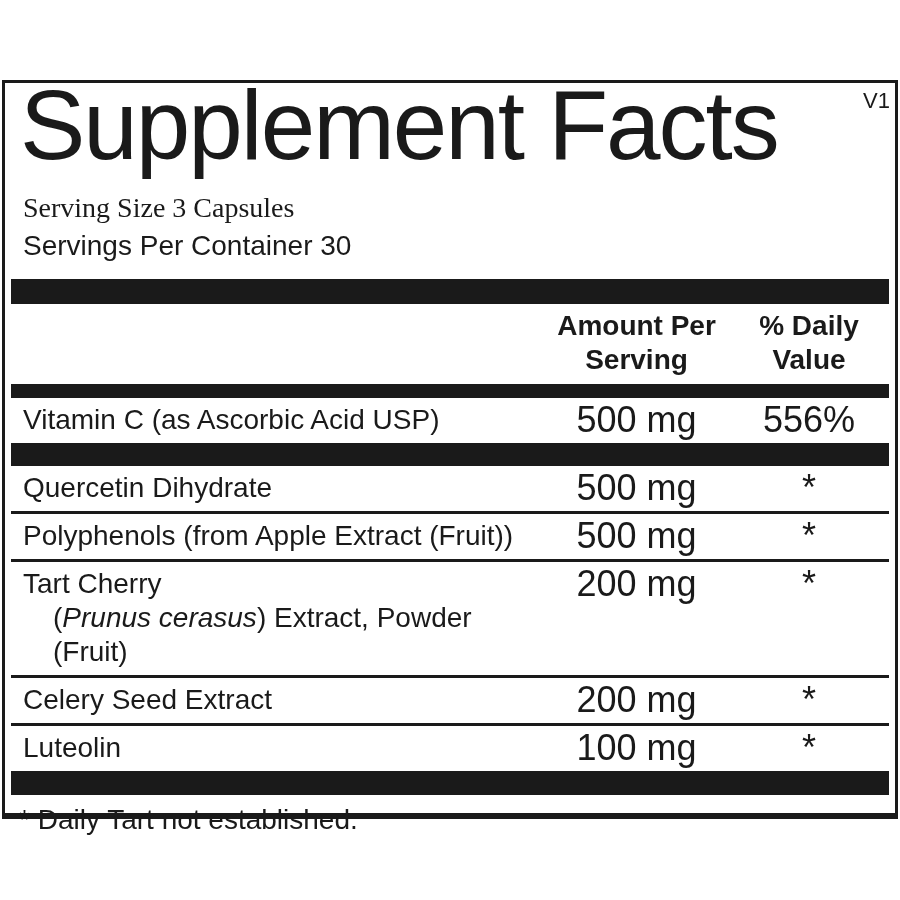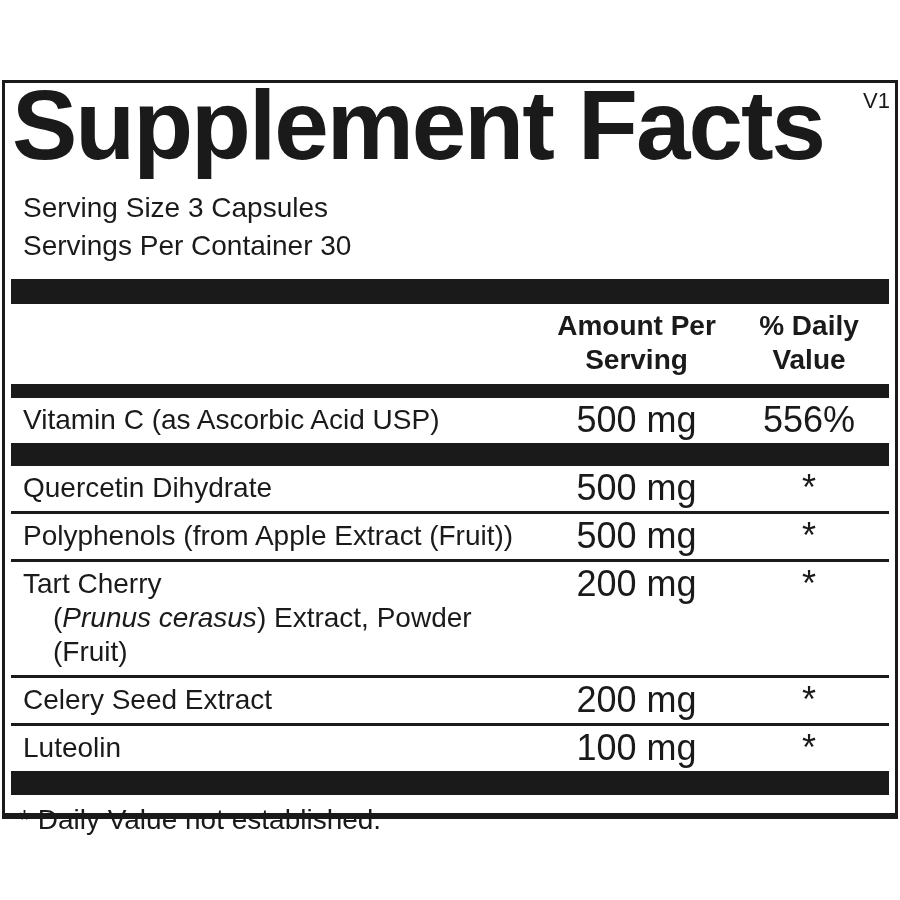--- a/index.html
+++ b/index.html
@@ -22,32 +22,32 @@
   }
   .version {
     position: absolute;
     top: 7px;
     right: 5px;
     font-size: 22px;
     line-height: 22px;
   }
   .title {
     font-size: 98px;
-    font-weight: bold;
+    font-weight: normal;
     letter-spacing: -2px;
     line-height: 100px;
-    margin: -8px 0 0 1px;
+    margin: -8px 0 0 9px;
     white-space: nowrap;
   }
   .serving-line {
     font-size: 28px;
     line-height: 38px;
     margin-left: 12px;
   }
-  .serving-line.first { margin-top: 14px; }
+  .serving-line.first { margin-top: 14px; font-family: Liberation Serif, serif; }
   .bar { background: #1a1a1a; width: 100%; }
   .bar-1 { height: 25px; margin-top: 14px; }
   .bar-2 { height: 14px; }
   .bar-3 { height: 23px; }
   .bar-4 { height: 24px; }
   .grid {
     display: grid;
     grid-template-columns: 1fr 185px 160px;
     align-items: start;
   }
@@ -145,14 +145,14 @@
   </div>
 
   <div class="grid row">
     <div class="name">Luteolin</div>
     <div class="amount">100 mg</div>
     <div class="dv">*</div>
   </div>
 
   <div class="bar bar-4"></div>
 
-  <div class="footnote">* Daily Value not established.</div>
+  <div class="footnote">* Daily Tart not established.</div>
 </div>
 
 </body></html>

